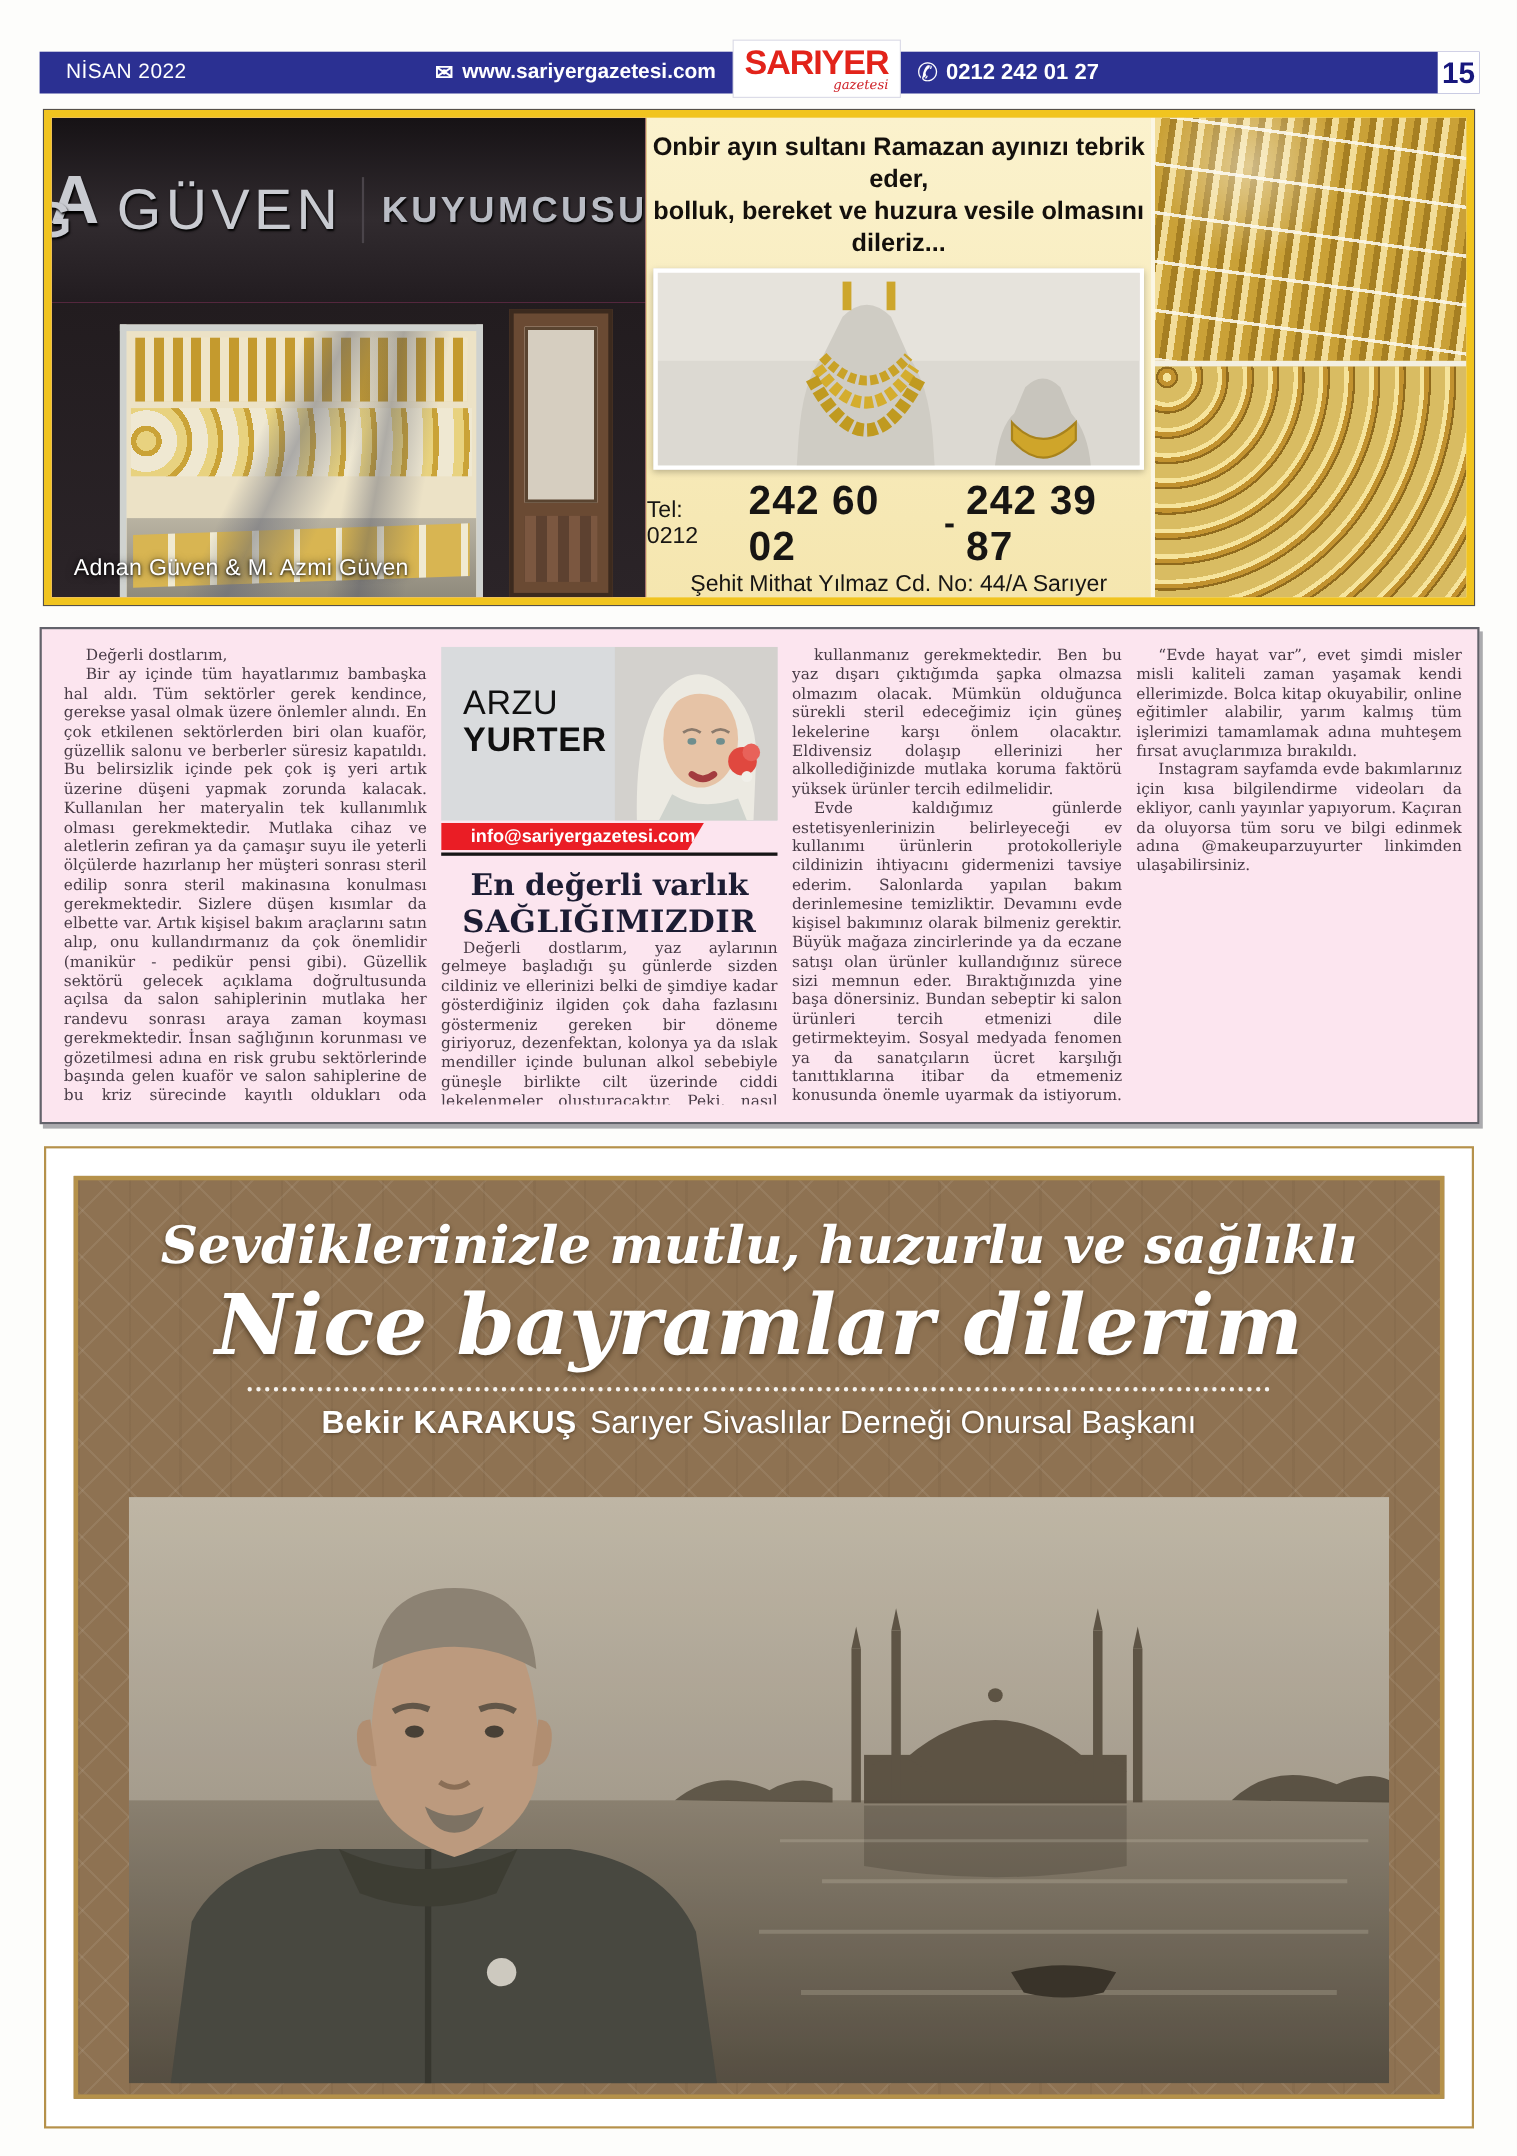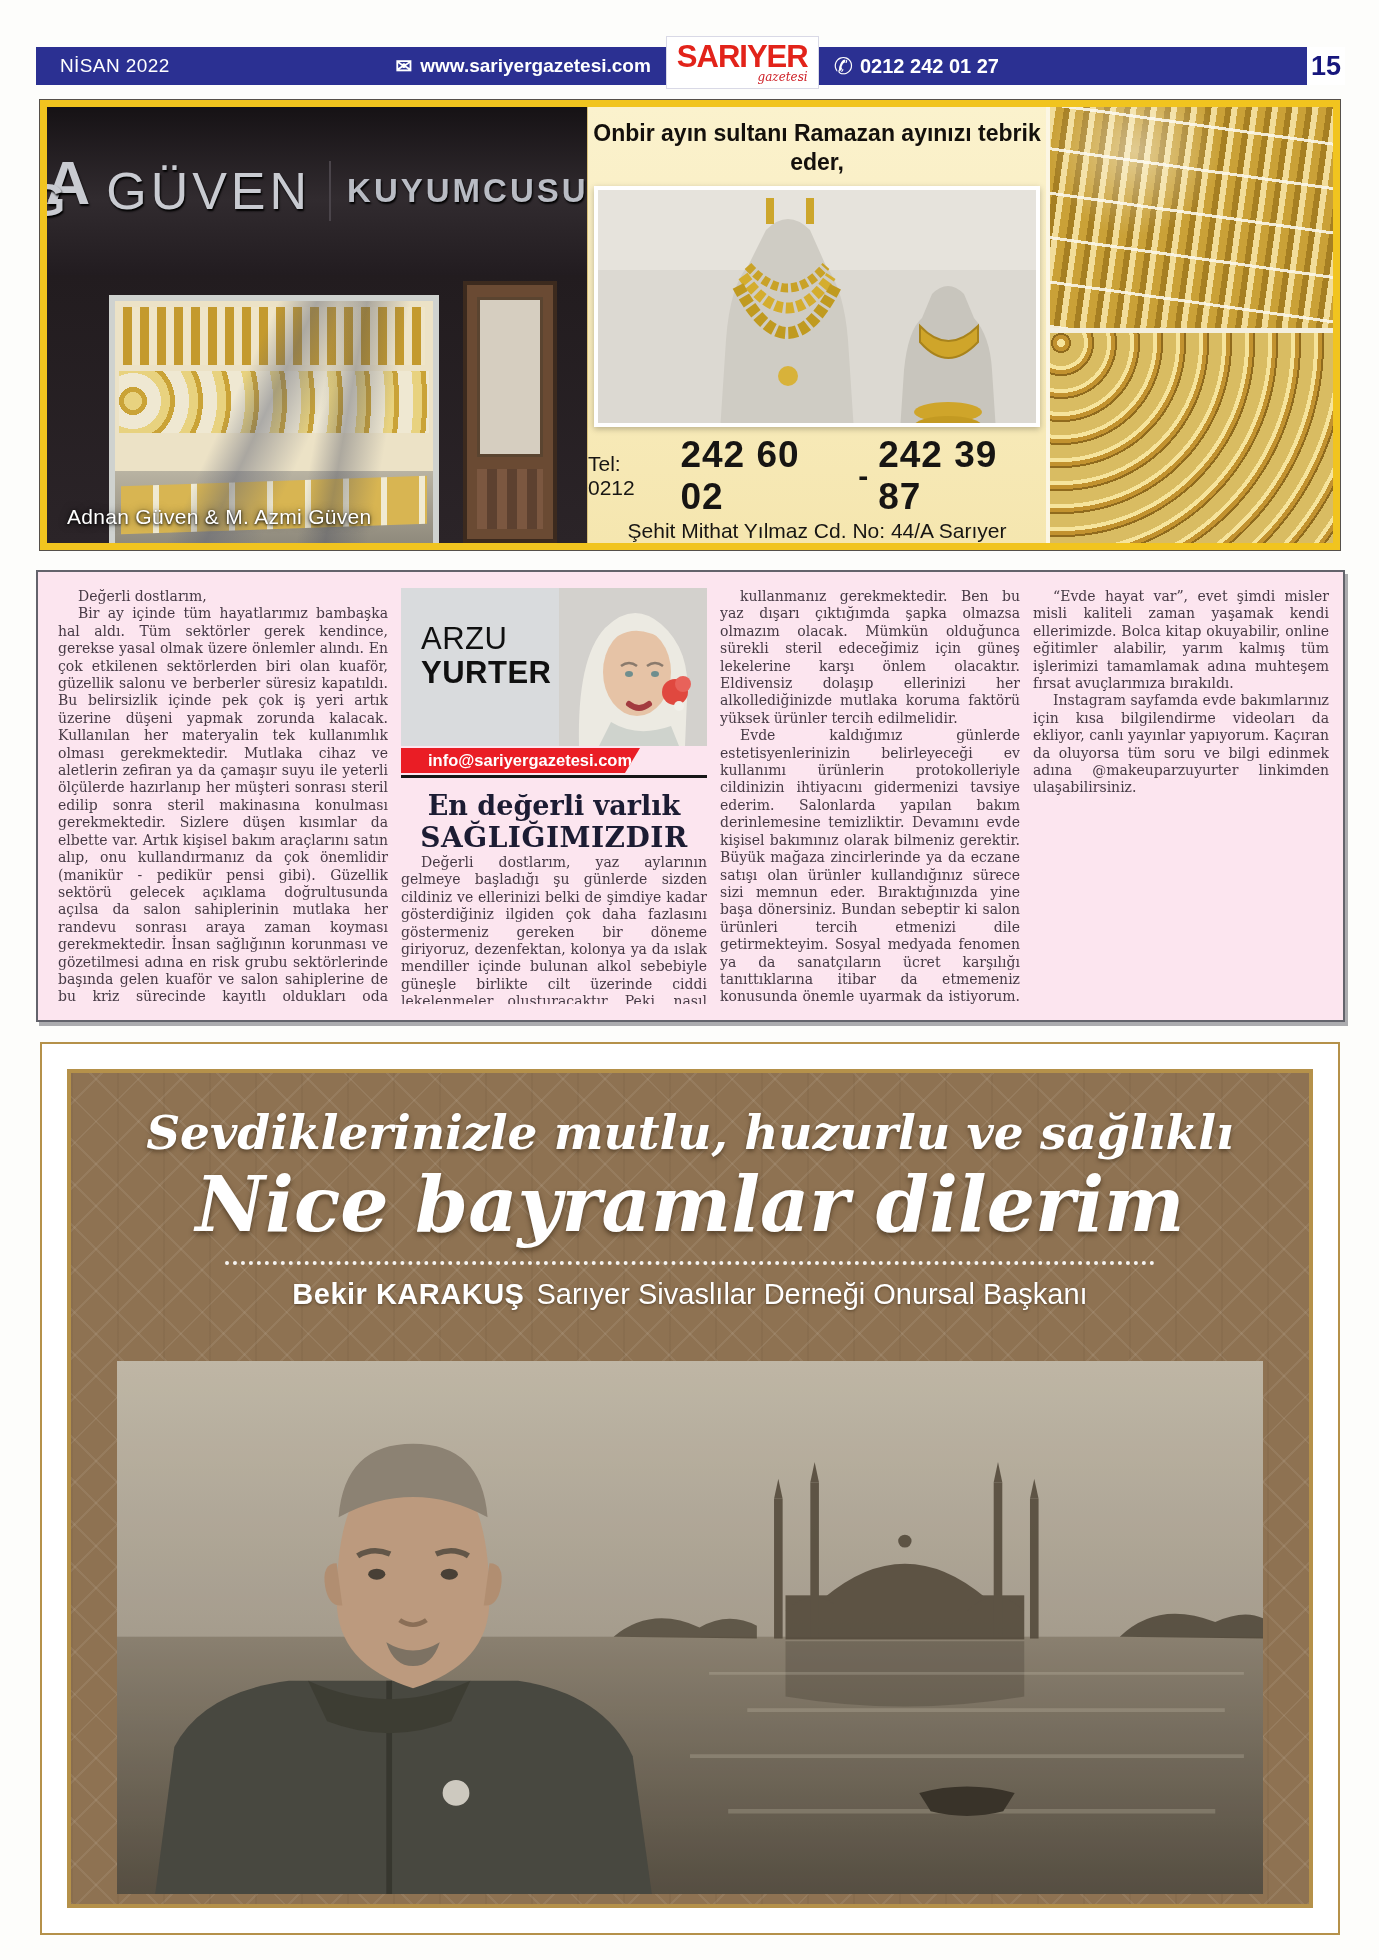--- a/index.html
+++ b/index.html
@@ -164,20 +164,21 @@
           <div class="w-reflect"></div>
         </div>
         <div class="sf-door"></div>
       </div>
       <div class="sf-caption">Adnan Güven  &amp;  M. Azmi Güven</div>
     </div>
 
     <div class="ad-middle">
       <div class="greet">
         <div>Onbir ayın sultanı Ramazan ayınızı tebrik eder,</div>
+        <div>bolluk, bereket ve huzura vesile olmasını dileriz...</div>
       </div>
       <div class="jewel-photo">
         <svg viewBox="0 0 438 272" preserveAspectRatio="none">
           <rect x="0" y="0" width="438" height="272" fill="#dcd9d2"></rect>
           <rect x="0" y="0" width="438" height="80" fill="#e6e3dc"></rect>
 
           <path d="M120 272 L128 150 Q132 96 150 76 L168 40 Q190 18 212 40 L228 76 Q246 100 250 150 L258 272 Z" fill="#cfccc4"></path>
           <path d="M150 76 Q190 120 228 76" fill="none" stroke="#c9a227" stroke-width="9" stroke-dasharray="7 3"></path>
           <path d="M145 86 Q190 150 233 86" fill="none" stroke="#d4ad2e" stroke-width="11" stroke-dasharray="8 3"></path>
           <path d="M140 96 Q190 190 238 96" fill="none" stroke="#c09a20" stroke-width="12" stroke-dasharray="9 3"></path>

